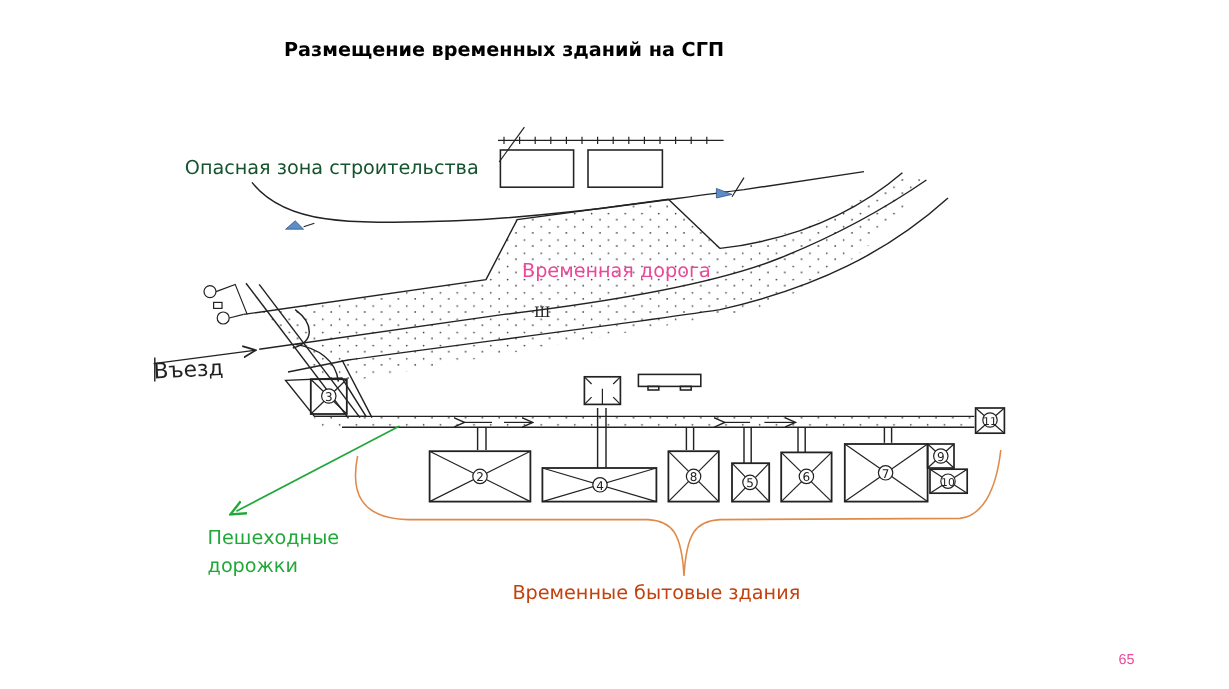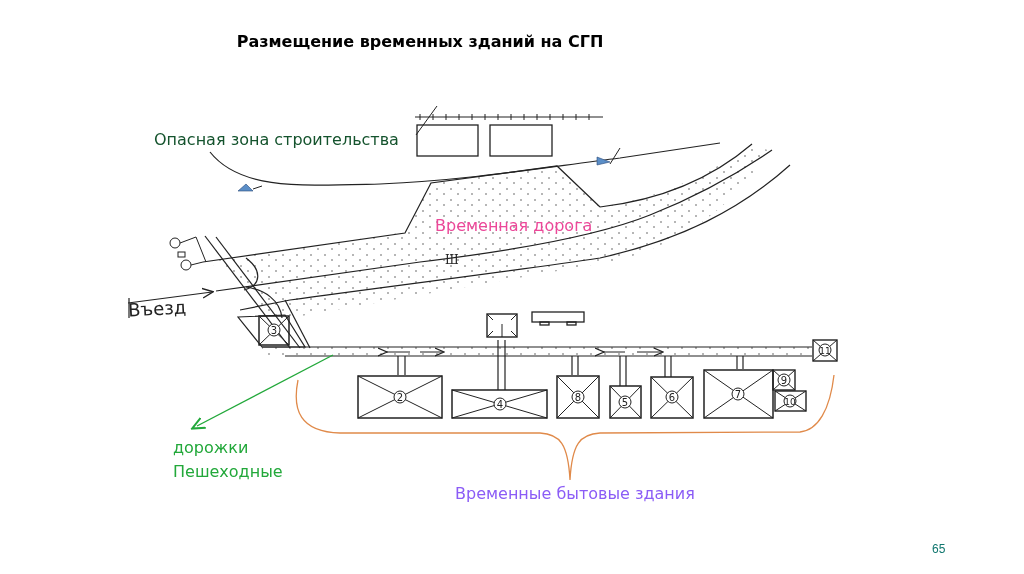--- a/index.html
+++ b/index.html
@@ -4,23 +4,23 @@
 <style>
   html, body { margin:0; padding:0; background:#ffffff; }
   body { width:1024px; height:574px; position:relative; overflow:hidden; font-family:"DejaVu Sans", sans-serif; }
   .title { position:absolute; left:0; width:812px; top:32px; text-align:center; font-weight:bold; font-size:16px; color:#000; font-family:"DejaVu Sans", sans-serif; }
   .title span { position:relative; left:14px; }
   svg.plan { position:absolute; left:0; top:0; }
   .lbl { position:absolute; font-family:"DejaVu Sans", sans-serif; font-size:16px; white-space:nowrap; }
   .lbl-danger { left:154px; top:130px; color:#14532d; }
   .lbl-road { left:435px; top:216px; color:#ec4899; }
   .lbl-walk { left:173px; top:436px; color:#22a83a; line-height:24px; }
-  .lbl-bldg { left:455px; top:484px; color:#8b5cf6; }
+  .lbl-bldg { left:427px; top:484px; color:#c2410c; }
   .lbl-entry { left:128px; top:298px; color:#222; font-size:18px; transform:rotate(-3deg); }
-  .pagenum { position:absolute; left:932px; top:542px; font-size:12px; color:#0f766e; font-family:"Liberation Sans", sans-serif; }
+  .pagenum { position:absolute; left:932px; top:542px; font-size:12px; color:#ec4899; font-family:"Liberation Sans", sans-serif; }
 </style>
 </head>
 <body>
 
 <div class="title"><span>Размещение временных зданий на СГП</span></div>
 
 <svg class="plan" width="1024" height="574" viewBox="0 0 1024 574">
   <defs>
     <pattern id="dots" width="14" height="11" patternUnits="userSpaceOnUse">
       <circle cx="3" cy="2" r="0.7" fill="#333"></circle>
@@ -201,17 +201,17 @@
 
   <path d="M298,380 C292,410 300,432 340,433 L540,433 C560,434 568,444 570,480 C572,444 580,434 600,433 L800,432 C818,430 830,410 834,375" fill="none" stroke="#e08a4a" stroke-width="1.3"></path>
 
   <line x1="333" y1="355" x2="197" y2="426" stroke="#22a83a" stroke-width="1.4" marker-end="url(#arrG)"></line>
 </svg>
 
 <div class="lbl lbl-danger">Опасная зона строительства</div>
 <div class="lbl lbl-road">Временная дорога</div>
 <div class="lbl lbl-entry">Въезд</div>
 <div class="lbl lbl-walk">
+  <div>Пешеходные</div>
   <div>дорожки</div>
-  <div>Пешеходные</div>
 </div>
 <div class="lbl lbl-bldg">Временные бытовые здания</div>
 <div class="pagenum">65</div>
 
 </body></html>

